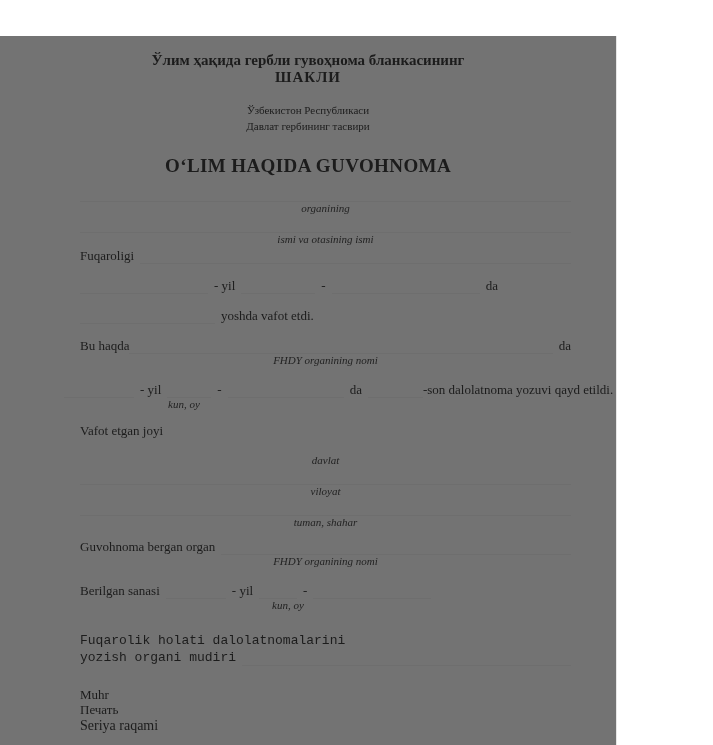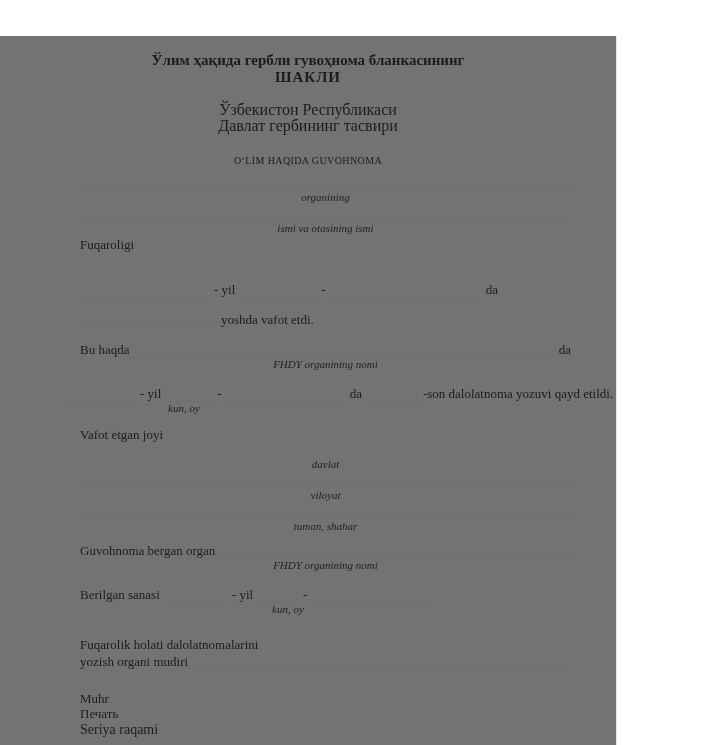--- a/index.html
+++ b/index.html
@@ -12,22 +12,22 @@
     color: #1c1c1c;
     overflow: hidden;
     box-sizing: border-box;
     border-right: 1px solid #e6e6e6;
     border-bottom: 1px solid #ededed;
     margin-top: 36px;
   }
   .header { text-align: center; padding-top: 15px; }
   .title-1 { font-size: 15px; font-weight: bold; line-height: 18px; }
   .title-2 { font-size: 15px; font-weight: bold; line-height: 17px; letter-spacing: 1px; }
-  .emblem  { margin-top: 16px; font-size: 16px; line-height: 16px; }
-  .form-title { margin-top: 21px; font-size: 10px; font-weight: normal; letter-spacing: .4px; }
+  .emblem  { margin-top: 16px; font-size: 11px; line-height: 16px; }
+  .form-title { margin-top: 21px; font-size: 19px; font-weight: bold; letter-spacing: .4px; }
 
   .form { margin: 0 45px 0 80px; font-size: 13px; }
   .row { display: flex; align-items: baseline; }
   .row .gap { width: 6px; flex: 0 0 auto; }
   .lbl { white-space: nowrap; }
   .blank {
     display: inline-block;
     border-bottom: 1px solid #6e6e6e;
     height: 14px;
     flex: 0 0 auto;
@@ -39,24 +39,24 @@
   .w116 { width: 116px; } .w118 { width: 118px; } .w128 { width: 128px; }
   .w135 { width: 135px; } .w148 { width: 148px; }
 
   .caption { text-align: center; font-style: italic; font-size: 11px; line-height: 13px; color: #222; }
   .caption-offset { font-style: italic; font-size: 11px; line-height: 13px; color:#222; text-align: center; }
   .neg { margin-left: -16px; }
 
   .line-row { height: 16px; }
   .blank-full { width: 100%; }
 
-  .mt9  { margin-top: 9px; }  .mt2  { margin-top: 2px; flex-direction: column; }
+  .mt9  { margin-top: 9px; }  .mt2  { margin-top: 2px; }
   .mt10 { margin-top: 10px; } .mt12 { margin-top: 12px; flex-direction: column; }
   .mt14 { margin-top: 14px; } .mt15 { margin-top: 15px; }
-  .mt20 { margin-top: 20px; }
+  .mt20 { margin-top: 20px; font-family: Liberation Mono, monospace; }
 
   .two-line { line-height: 17px; }
   .stamp { margin-top: 21px; line-height: 15px; font-size: 13px; }
   .seriya { font-size: 14px; margin-top: 1px; }
   .qr { text-align: right; margin-top: 12px; margin-right: -32px; font-size: 13px; }
 </style>
 </head>
 <body>
 
 <div class="page">

